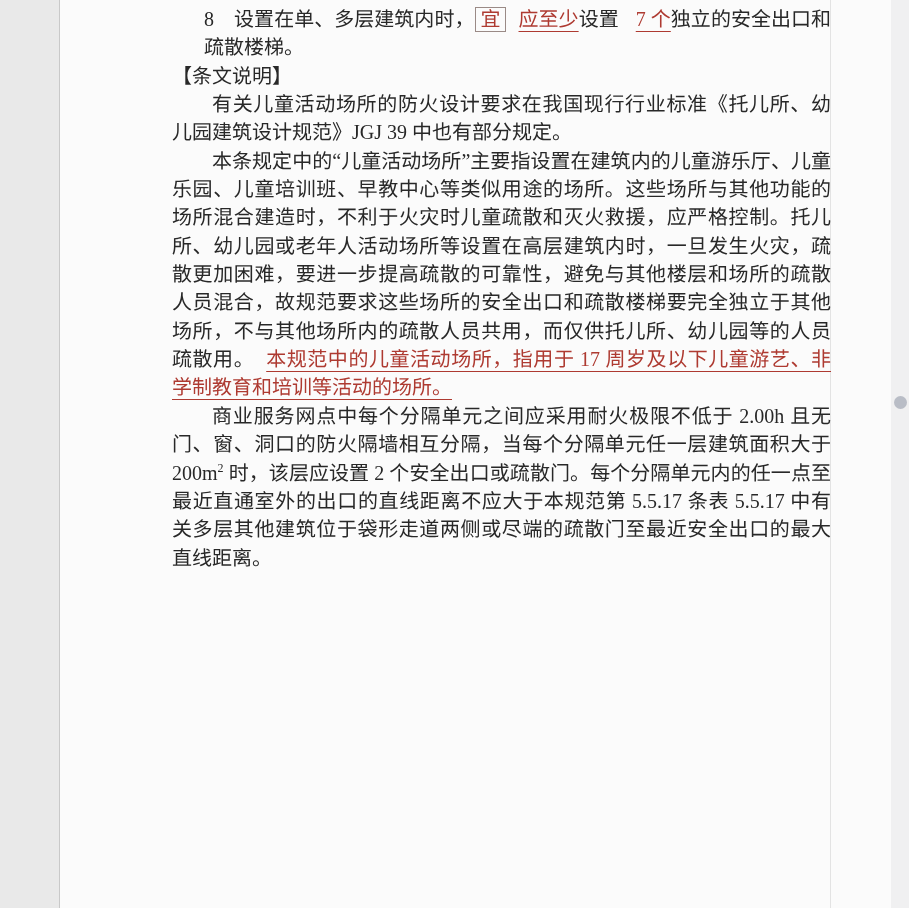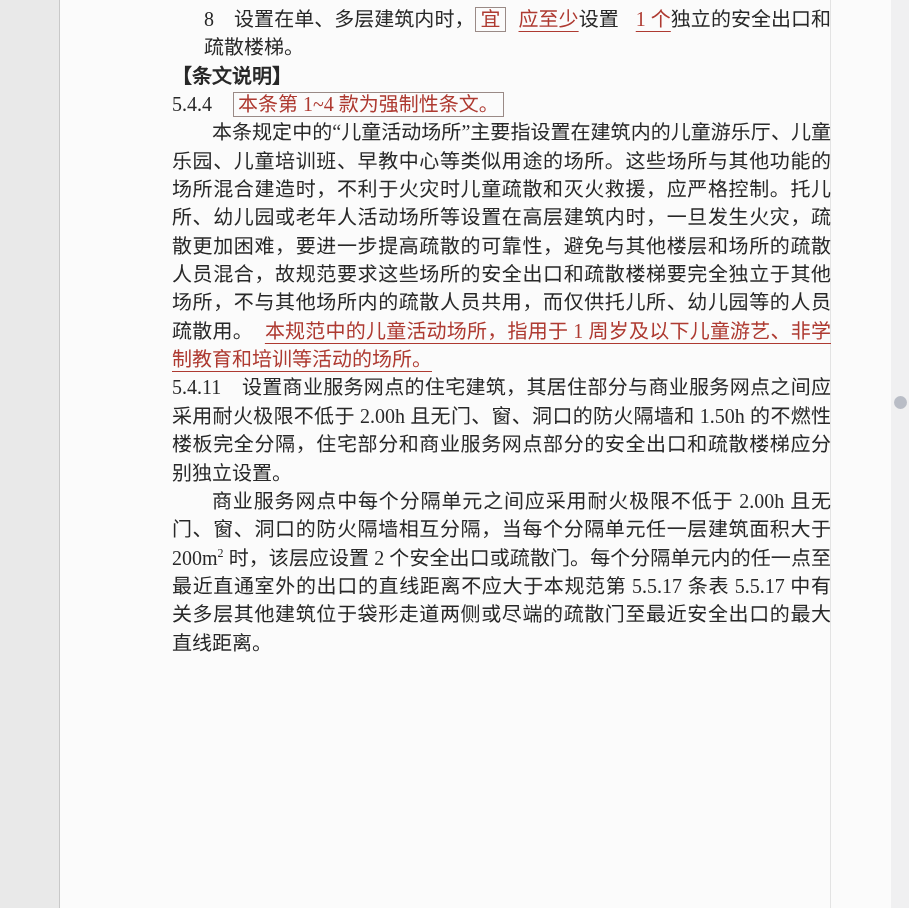--- a/index.html
+++ b/index.html
@@ -54,45 +54,44 @@
     text-decoration-color: #ae3a31;
     text-decoration-thickness: 1.3px;
     text-underline-offset: 4.5px;
     margin-left: 12px;
   }
   .boxed {
     border: 1px solid #9a8a86;
     padding: 0px 4px 1px 4px;
     margin: 0 1px;
   }
-  .hdr { font-weight: bold; }
+  .hdr { font-weight: normal; }
   sup { font-size: 12px; line-height: 0; }
 </style>
 </head>
 <body>
 
 <div class="gutter"></div>
 <div class="page-edge"></div>
 
 <div class="content">
 
 
 
-  <p class="li"><span>8　设置在单、多层建筑内时，</span><span class="boxed red">宜</span><span class="red u">应至少</span><span>设置 </span><span class="red u">1 个</span><span>独立的安全出口和疏散楼梯。</span></p>
+  <p class="li"><span>8　设置在单、多层建筑内时，</span><span class="boxed red">宜</span><span class="red u">应至少</span><span>设置 </span><span class="red u">7 个</span><span>独立的安全出口和疏散楼梯。</span></p>
 
 
   <p class="hdr">【条文说明】</p>
 
-  <p><span>5.4.4　</span><span class="boxed red">本条第 1~4 款为强制性条文。</span></p>
 
 
+  <p class="indent">有关儿童活动场所的防火设计要求在我国现行行业标准《托儿所、幼儿园建筑设计规范》JGJ 39 中也有部分规定。</p>
 
-  <p class="indent"><span>本条规定中的“儿童活动场所”主要指设置在建筑内的儿童游乐厅、儿童乐园、儿童培训班、早教中心等类似用途的场所。这些场所与其他功能的场所混合建造时，不利于火灾时儿童疏散和灭火救援，应严格控制。托儿所、幼儿园或老年人活动场所等设置在高层建筑内时，一旦发生火灾，疏散更加困难，要进一步提高疏散的可靠性，避免与其他楼层和场所的疏散人员混合，故规范要求这些场所的安全出口和疏散楼梯要完全独立于其他场所，不与其他场所内的疏散人员共用，而仅供托儿所、幼儿园等的人员疏散用。</span><span class="red u">本规范中的儿童活动场所，指用于 1 周岁及以下儿童游艺、非学制教育和培训等活动的场所。</span></p>
+  <p class="indent"><span>本条规定中的“儿童活动场所”主要指设置在建筑内的儿童游乐厅、儿童乐园、儿童培训班、早教中心等类似用途的场所。这些场所与其他功能的场所混合建造时，不利于火灾时儿童疏散和灭火救援，应严格控制。托儿所、幼儿园或老年人活动场所等设置在高层建筑内时，一旦发生火灾，疏散更加困难，要进一步提高疏散的可靠性，避免与其他楼层和场所的疏散人员混合，故规范要求这些场所的安全出口和疏散楼梯要完全独立于其他场所，不与其他场所内的疏散人员共用，而仅供托儿所、幼儿园等的人员疏散用。</span><span class="red u">本规范中的儿童活动场所，指用于 17 周岁及以下儿童游艺、非学制教育和培训等活动的场所。</span></p>
 
-  <p>5.4.11　设置商业服务网点的住宅建筑，其居住部分与商业服务网点之间应采用耐火极限不低于 2.00h 且无门、窗、洞口的防火隔墙和 1.50h 的不燃性楼板完全分隔，住宅部分和商业服务网点部分的安全出口和疏散楼梯应分别独立设置。</p>
 
   <p class="indent"><span>商业服务网点中每个分隔单元之间应采用耐火极限不低于 2.00h 且无门、窗、洞口的防火隔墙相互分隔，当每个分隔单元任一层建筑面积大于 200m</span><sup>2</sup><span> 时，该层应设置 2 个安全出口或疏散门。每个分隔单元内的任一点至最近直通室外的出口的直线距离不应大于本规范第 5.5.17 条表 5.5.17 中有关多层其他建筑位于袋形走道两侧或尽端的疏散门至最近安全出口的最大直线距离。</span></p>
 
 </div>
 
 <div class="scrollbar">
   <div class="scroll-thumb"></div>
 </div>
 
 </body></html>

